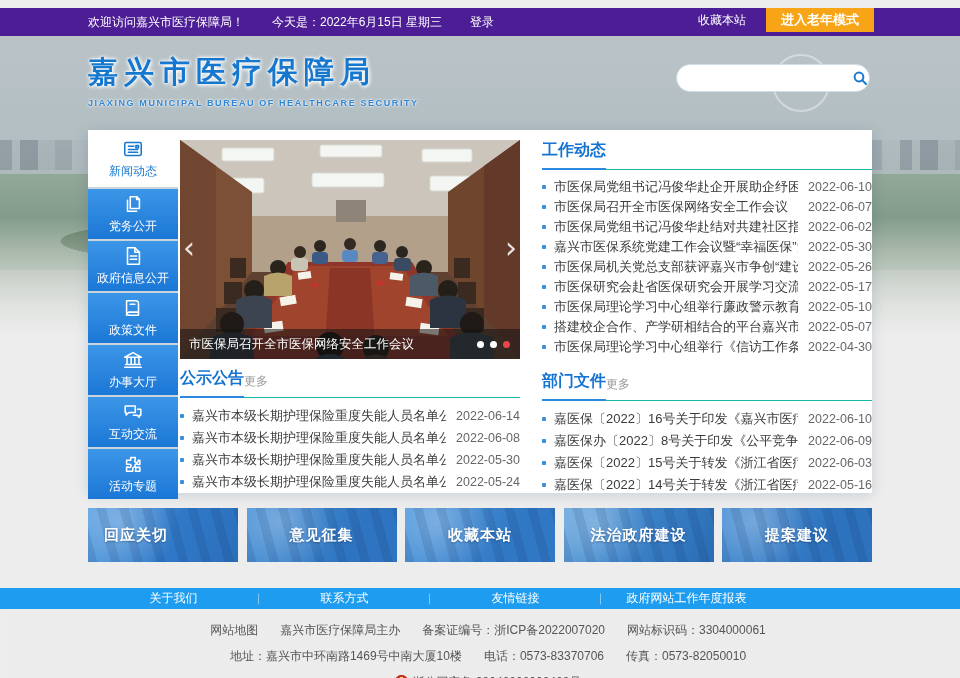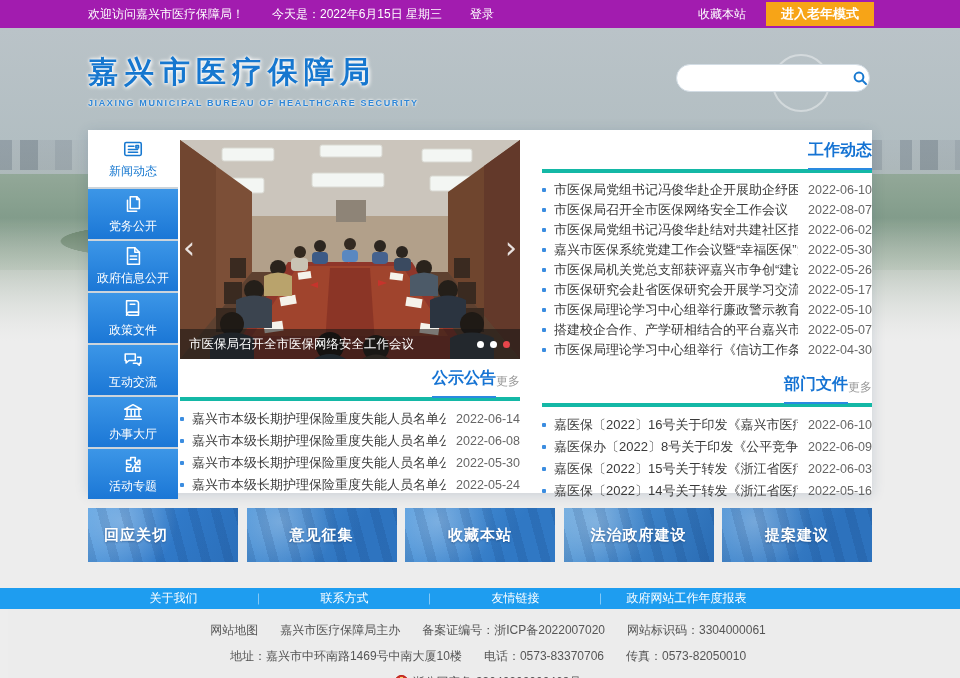--- a/index.html
+++ b/index.html
@@ -2,22 +2,22 @@
 <html><head>
 <meta charset="utf-8">
 <style>
   html,body{margin:0;padding:0;}
   body{
     width:960px;height:678px;position:relative;overflow:hidden;
     font-family:"Liberation Sans","DejaVu Sans",sans-serif;
     background:#ededed;
   }
   
-  .topbar{position:absolute;top:0;left:0;width:960px;height:28px;background:#a21caf;z-index:40;
-    display:flex;align-items:center;color:#fff;font-size:12px;}
+  .topbar{position:absolute;top:8px;left:0;width:960px;height:28px;background:#4c1d95;z-index:40;
+    display:flex;color:#fff;font-size:12px;}
   .topbar-left{margin-left:88px;display:flex;align-items:center;gap:28px;}
   .topbar-right{position:absolute;right:86px;display:flex;align-items:center;gap:20px;}
   .tb-link{cursor:pointer;}
   .elder-btn{background:#f7a417;color:#fff;font-weight:bold;font-size:13px;border-radius:0;
     padding:3px 15px;cursor:pointer;border:none;}
   
   .hero{position:absolute;top:28px;left:0;width:960px;height:330px;overflow:hidden;z-index:0;}
   .hero .sky{position:absolute;inset:0;
     background:linear-gradient(180deg,#bac3c8 0%,#b2bec2 35%,#a9b5b3 52%,#9fb0a4 62%,#a7b6a8 74%,#c4cdc4 88%,#e7e9e6 100%);}
   .hero .city{position:absolute;top:112px;left:0;right:0;height:30px;opacity:.55;
@@ -69,22 +69,22 @@
     display:flex;align-items:center;color:#fff;font-size:12.5px;}
   .car-caption .cap-text{margin-left:9px;flex:1;white-space:nowrap;overflow:hidden;}
   .car-dots{display:flex;gap:6px;margin-right:10px;}
   .dot{width:7px;height:7px;border-radius:50%;background:#fff;cursor:pointer;}
   .dot.active{background:#e8464b;}
   .car-arrow{position:absolute;top:50%;transform:translateY(-58%);font-size:30px;line-height:1;
     color:rgba(255,255,255,.85);cursor:pointer;z-index:3;font-family:"DejaVu Sans",sans-serif;}
   .car-arrow.prev{left:3px;} .car-arrow.next{right:3px;}
   
   .section{width:100%;}
-  .sec-head{display:flex;justify-content:flex-end;align-items:flex-end;
-    border-bottom:4px solid #14b8a6;}
+  .sec-head{display:flex;justify-content:flex-start;align-items:flex-end;
+    border-bottom:1px solid #14b8a6;}
   .sec-title{font-size:16px;font-weight:bold;color:#1573d3;padding-bottom:7px;
     border-bottom:2px solid #2a8ae0;margin-bottom:-1px;}
   .more{font-size:12px;color:#999;padding-bottom:7px;cursor:pointer;}
   ul.news{list-style:none;margin:7px 0 0 0;padding:0;}
   ul.news li{display:flex;align-items:center;height:22px;cursor:pointer;}
   ul.news.tight li{height:20px;}
   .bullet{width:4px;height:4px;background:#3b8de0;border-radius:1px;margin-right:8px;flex:none;}
   .n-text{flex:1;font-size:13px;color:#3a3a3a;white-space:nowrap;overflow:hidden;}
   .n-date{font-size:12.5px;color:#666;margin-left:10px;flex:none;}
   .mt{margin-top:14px;}
@@ -188,32 +188,32 @@
     <div class="side-item">
       <svg viewBox="0 0 24 24" fill="none" stroke="currentColor" stroke-width="1.7" stroke-linejoin="round" stroke-linecap="round">
         <path d="M5 4h10a3 3 0 0 1 3 3v13H8a3 3 0 0 1-3-3z"></path>
           <path d="M18 16.5H8a3 3 0 0 0-3 3.5"></path>
           <path d="M9 8h5"></path>
       </svg>
       <span>政策文件</span>
     </div>
     <div class="side-item">
       <svg viewBox="0 0 24 24" fill="none" stroke="currentColor" stroke-width="1.7" stroke-linejoin="round" stroke-linecap="round">
-        <path d="M3.5 5.5h11v7h-7l-3 2.8v-2.8h-1z"></path>
-          <path d="M17 9h3.5v6.5H19v2.3l-2.6-2.3h-4"></path>
-      </svg>
-      <span>互动交流</span>
-    </div>
-    <div class="side-item">
-      <svg viewBox="0 0 24 24" fill="none" stroke="currentColor" stroke-width="1.7" stroke-linejoin="round" stroke-linecap="round">
         <path d="M3 9l9-5 9 5H3z"></path>
           <path d="M5.5 9.5v7M10 9.5v7M14 9.5v7M18.5 9.5v7"></path>
           <path d="M4 17h16M3 20h18"></path>
       </svg>
       <span>办事大厅</span>
+    </div>
+    <div class="side-item">
+      <svg viewBox="0 0 24 24" fill="none" stroke="currentColor" stroke-width="1.7" stroke-linejoin="round" stroke-linecap="round">
+        <path d="M3.5 5.5h11v7h-7l-3 2.8v-2.8h-1z"></path>
+          <path d="M17 9h3.5v6.5H19v2.3l-2.6-2.3h-4"></path>
+      </svg>
+      <span>互动交流</span>
     </div>
     <div class="side-item">
       <svg viewBox="0 0 24 24" fill="none" stroke="currentColor" stroke-width="1.7" stroke-linejoin="round" stroke-linecap="round">
         <path d="M9.5 5h5v2.2a1.9 1.9 0 1 0 3.2 1.4V8h1.8v4.5h-2.2a1.9 1.9 0 1 0-1.4 3.2h3.6V20h-4.7v-2a1.7 1.7 0 1 0-3.1-1V20H5v-4.6h2a1.8 1.8 0 1 0 1-3.2H5V8h4.5z"></path>
       </svg>
       <span>活动专题</span>
     </div>
   </div>
 
   <div class="content">
@@ -359,21 +359,21 @@
         </div>
         <ul class="news tight">
           <li>
               <span class="bullet"></span>
               <span class="n-text">市医保局党组书记冯俊华赴企开展助企纾困活动</span>
               <span class="n-date">2022-06-10</span>
             </li>
           <li>
               <span class="bullet"></span>
               <span class="n-text">市医保局召开全市医保网络安全工作会议</span>
-              <span class="n-date">2022-08-07</span>
+              <span class="n-date">2022-06-07</span>
             </li>
           <li>
               <span class="bullet"></span>
               <span class="n-text">市医保局党组书记冯俊华赴结对共建社区指导全国文...</span>
               <span class="n-date">2022-06-02</span>
             </li>
           <li>
               <span class="bullet"></span>
               <span class="n-text">嘉兴市医保系统党建工作会议暨“幸福医保”党建联...</span>
               <span class="n-date">2022-05-30</span>

